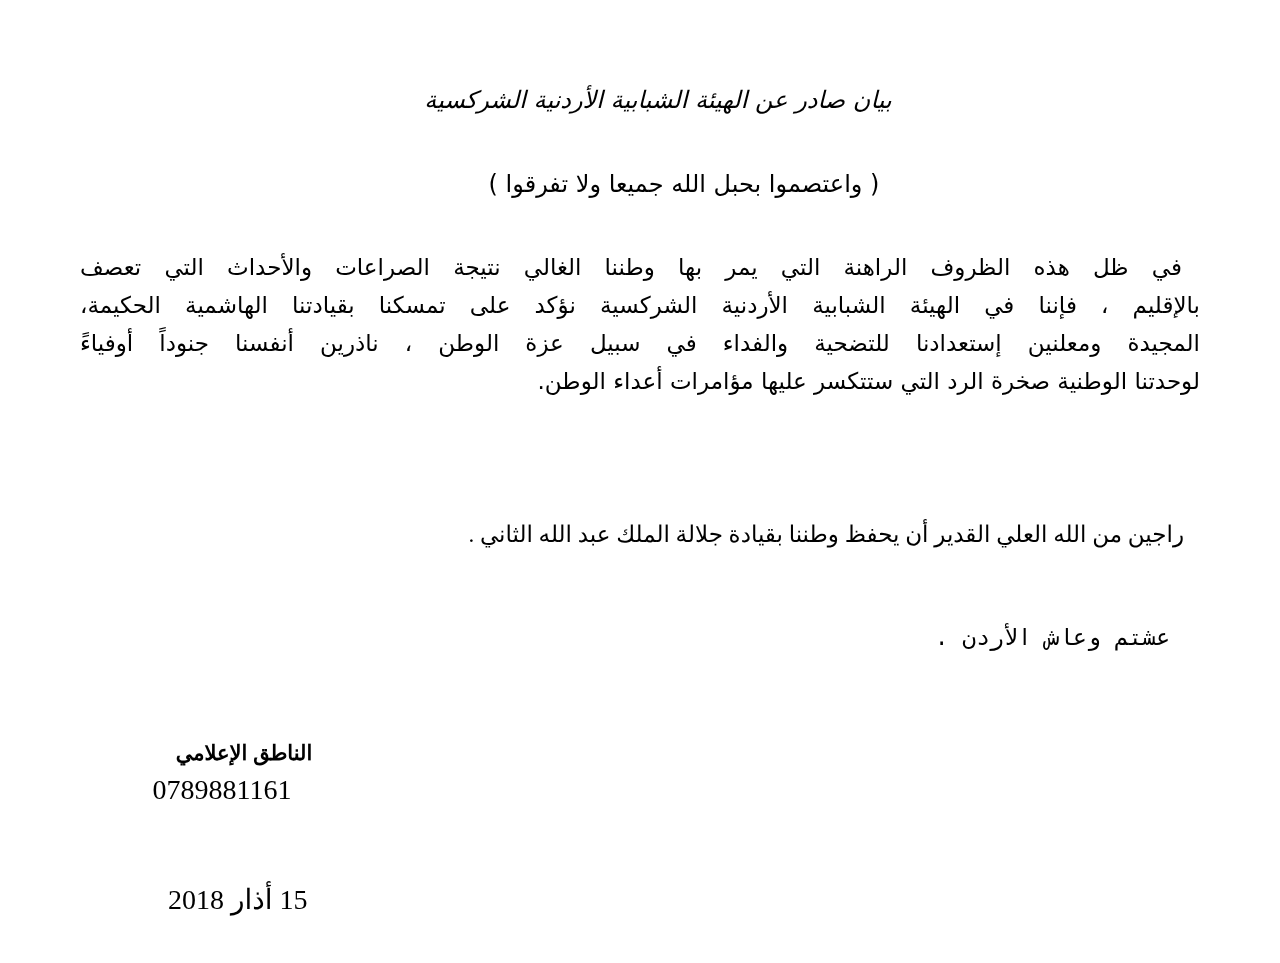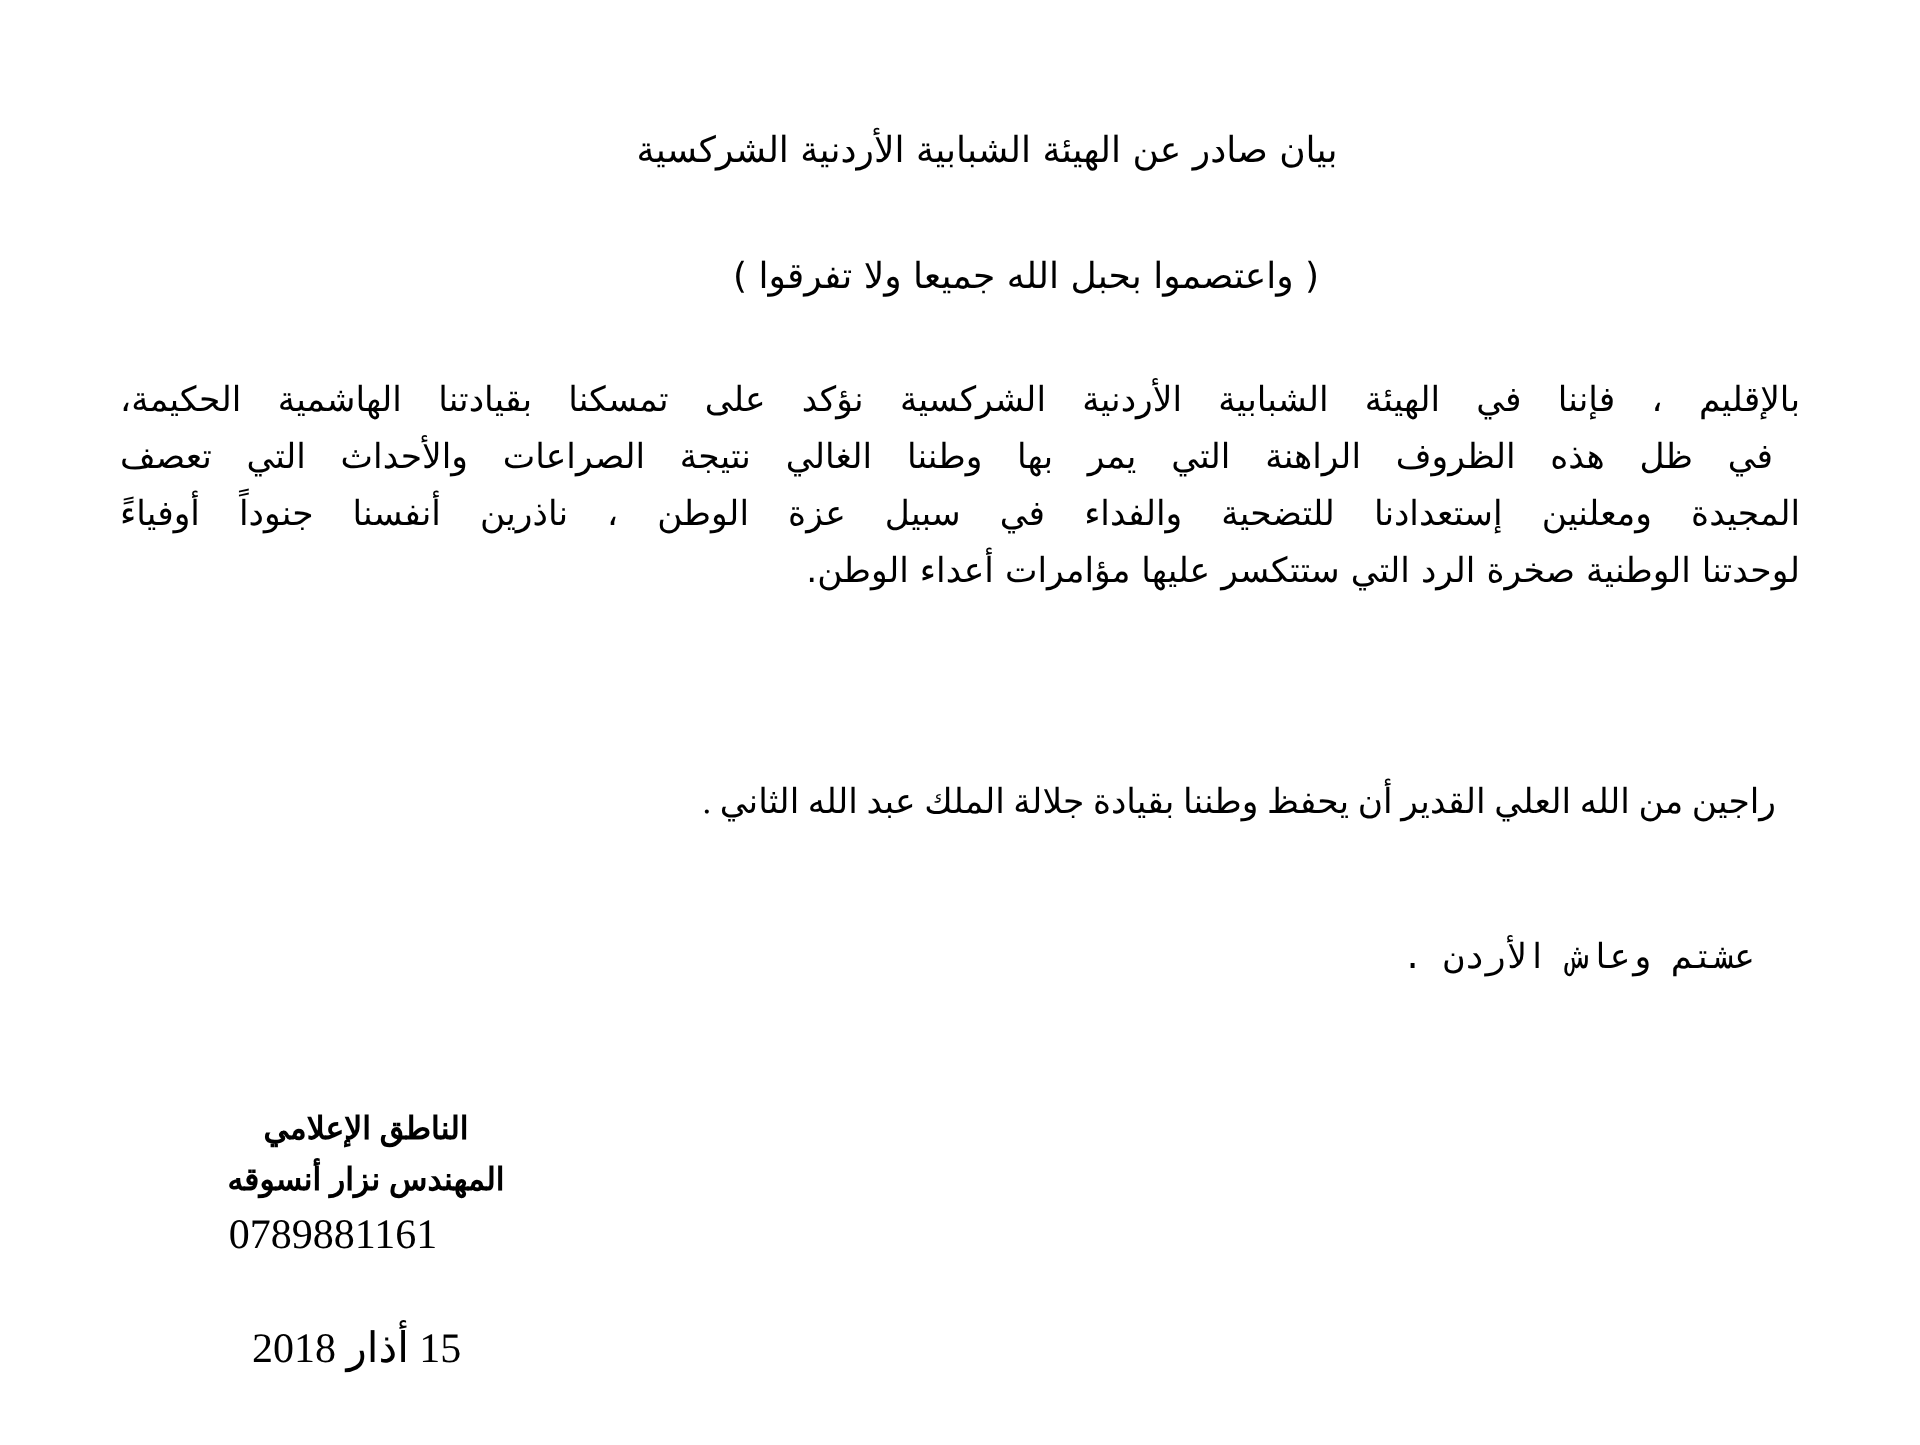--- a/index.html
+++ b/index.html
@@ -26,20 +26,21 @@
       top: 82px;
       left: 0;
       width: 1280px;
       text-align: center;
       direction: rtl;
       font-size: 24px;
       line-height: 36px;
       white-space: nowrap;
       padding-left: 36px;
       box-sizing: border-box;
+      font-style: italic;
     }
     .verse {
       position: absolute;
       top: 166px;
       left: 0;
       width: 1280px;
       text-align: center;
       direction: rtl;
       font-size: 24px;
       line-height: 36px;
@@ -119,31 +120,30 @@
 </head>
 <body>
 
 <div class="page">
 
   <div class="title">بيان صادر عن الهيئة الشبابية الأردنية الشركسية</div>
 
   <div class="verse">( واعتصموا بحبل الله جميعا ولا تفرقوا )</div>
 
   <div class="body-para">
+    <span class="body-line first">في ظل هذه الظروف الراهنة التي يمر بها وطننا الغالي نتيجة الصراعات والأحداث التي تعصف</span>
     <span class="body-line">بالإقليم ، فإننا في الهيئة الشبابية الأردنية الشركسية نؤكد على تمسكنا بقيادتنا الهاشمية الحكيمة،</span>
-    <span class="body-line first">في ظل هذه الظروف الراهنة التي يمر بها وطننا الغالي نتيجة الصراعات والأحداث التي تعصف</span>
     <span class="body-line">المجيدة ومعلنين إستعدادنا للتضحية والفداء في سبيل عزة الوطن ، ناذرين أنفسنا جنوداً أوفياءً</span>
     <span class="body-line last">لوحدتنا الوطنية صخرة الرد التي ستتكسر عليها مؤامرات أعداء الوطن.</span>
   </div>
 
   <div class="closing-line closing-1">راجين من الله العلي القدير أن يحفظ وطننا بقيادة جلالة الملك عبد الله الثاني .</div>
 
   <div class="closing-line closing-2">عشتم وعاش الأردن .</div>
 
   <div class="signature">
     <span class="sig-line">الناطق الإعلامي</span>
-    <span class="sig-line sig-name">المهندس  نزار أنسوقه</span>
     <span class="sig-phone">0789881161</span>
   </div>
 
   <div class="date">15 أذار 2018</div>
 
 </div>
 
 </body></html>

